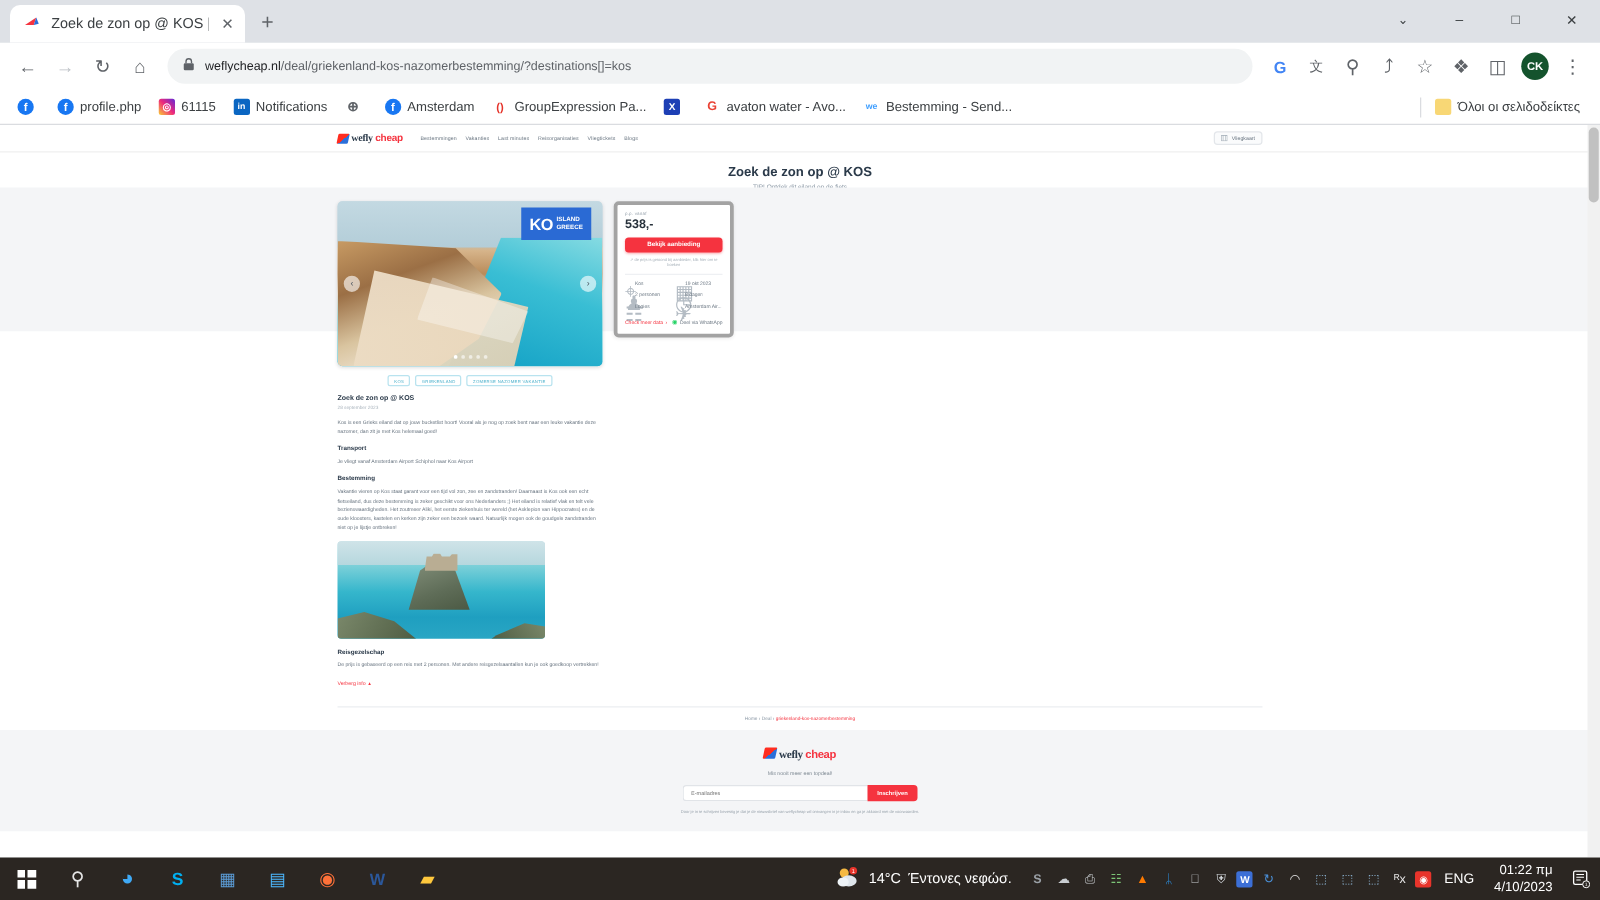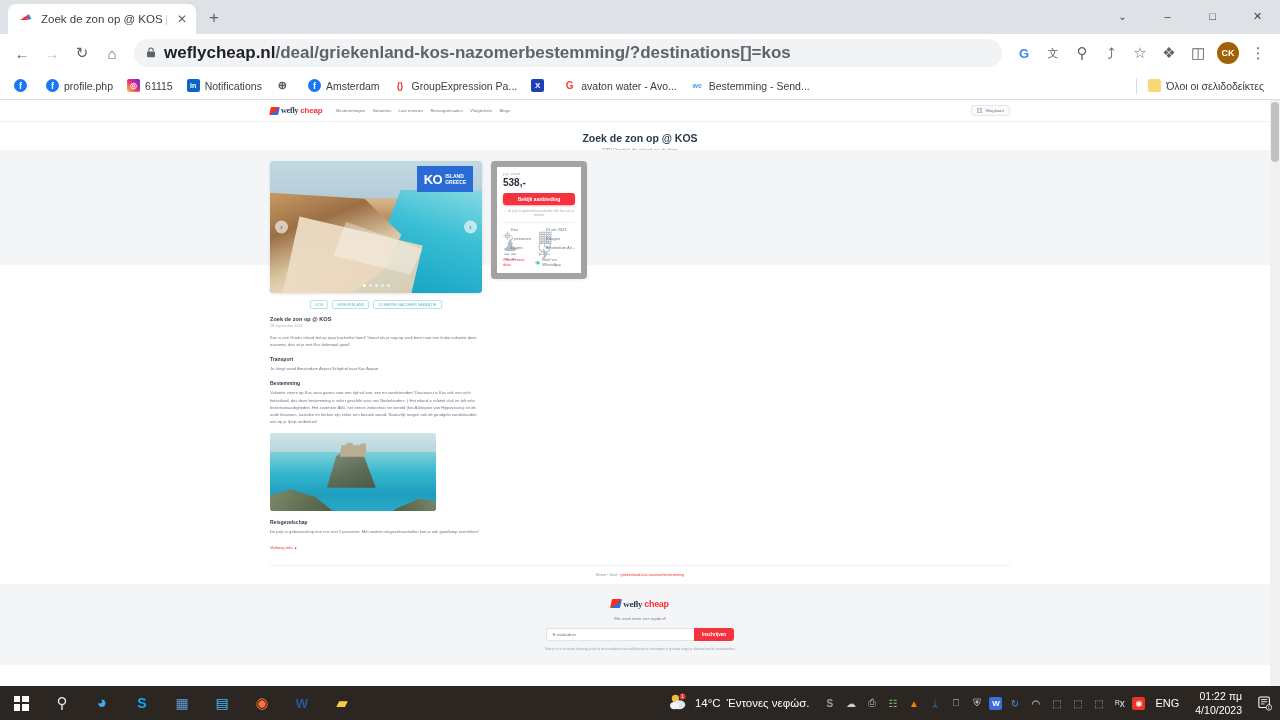--- a/index.html
+++ b/index.html
@@ -28,25 +28,25 @@
   .winctl { position: absolute; right: 0; top: 0; height: 32px; display: flex; align-items: center; }
   .winctl div { width: 45px; height: 32px; display: flex; align-items: center; justify-content: center; font-size: 11px; color: #3c4043; }
   .winctl .chev { font-size: 10px; }
 
   .toolbar { height: 38px; background: #fff; display: flex; align-items: center; padding: 0 8px; gap: 2px; }
   .tb-btn { width: 28px; height: 28px; display: flex; align-items: center; justify-content: center; color: #5f6368; font-size: 15px; border-radius: 50%; flex: 0 0 auto; }
   .omnibox {
     flex: 1; height: 28px; background: #f1f3f4; border-radius: 14px; display: flex; align-items: center;
     padding: 0 12px; gap: 8px; margin: 0 6px; min-width: 0;
   }
-  .omni-url { font-size: 17px; color: #202124; white-space: nowrap; overflow: hidden; font-weight: bold; }
+  .omni-url { font-size: 10px; color: #202124; white-space: nowrap; overflow: hidden; }
   .omni-url .host { color: #202124; }
   .omni-url .path { color: #5f6368; }
   .tb-right { display: flex; align-items: center; gap: 1px; }
-  .avatar-btn { width: 22px; height: 22px; border-radius: 50%; background: #a16207; color: #fff; font-size: 9px; font-weight: bold; display: flex; align-items: center; justify-content: center; margin: 0 4px; }
+  .avatar-btn { width: 22px; height: 22px; border-radius: 50%; background: #14532d; color: #fff; font-size: 9px; font-weight: bold; display: flex; align-items: center; justify-content: center; margin: 0 4px; }
 
   .bookmarks { height: 28px; background: #fff; display: flex; align-items: center; padding: 0 8px; gap: 2px; border-bottom: 1px solid #dadce0; position: relative; }
   .bm { display: flex; align-items: center; gap: 5px; padding: 3px 6px; border-radius: 4px; font-size: 10.5px; color: #3c4043; white-space: nowrap; }
   .bm-ico { width: 13px; height: 13px; flex: 0 0 13px; border-radius: 2px; display: flex; align-items: center; justify-content: center; font-size: 9px; color: #fff; font-weight: bold; }
   .bm-sep { width: 1px; height: 16px; background: #dadce0; margin: 0 6px; }
   .bm-right { position: absolute; right: 16px; display: flex; align-items: center; gap: 5px; font-size: 10.5px; color: #3c4043; }
 
   
   #viewport { flex: 1; background: #ffffff; overflow: hidden; position: relative; }
   .scrollbar { position: absolute; right: 0; top: 0; width: 10px; height: 100%; background: #f1f1f1; }
@@ -108,21 +108,21 @@
     position: absolute; top: 50%; transform: translateY(-50%); width: 13px; height: 13px; border-radius: 50%;
     background: rgba(255,255,255,.62); display: flex; align-items: center; justify-content: center;
     font-size: 7px; color: #4a5560;
   }
   .gal-arrow.l { left: 5px; } .gal-arrow.r { right: 5px; }
   .gal-dots { position: absolute; bottom: 6px; left: 0; right: 0; display: flex; justify-content: center; gap: 3px; }
   .gal-dots i { width: 3px; height: 3px; border-radius: 50%; background: rgba(255,255,255,.6); display: block; }
   .gal-dots i.on { background: #fff; }
 
   
-  .bk-card { width: 96px; background: #fff; border: 6px solid #a3a3a3; border-radius: 4px; padding: 5px 6px 6px; box-shadow: 0 1px 3px rgba(0,0,0,.07); }
+  .bk-card { width: 96px; background: #fff; border: 3px solid #a3a3a3; border-radius: 4px; padding: 5px 6px 6px; box-shadow: 0 1px 3px rgba(0,0,0,.07); }
   .bk-pp { font-size: 3.6px; color: #98a3ad; letter-spacing: .15px; }
   .bk-price { font-size: 10px; font-weight: bold; color: #27313b; line-height: 1.1; margin-top: 1px; }
   .bk-cta {
     margin-top: 5px; height: 12px; background: #f5333f; border-radius: 3px; display: flex;
     align-items: center; justify-content: center; color: #fff; font-size: 5px; font-weight: bold;
     box-shadow: 0 1px 2px rgba(245,51,63,.4);
   }
   .bk-note { font-size: 3.2px; color: #a7b1ba; text-align: center; margin-top: 4px; }
   .bk-sep { height: 1px; background: #eef0f3; margin: 5px 0 4px; }
   .bk-grid { display: grid; grid-template-columns: 1fr 1fr; gap: 4px 2px; }

